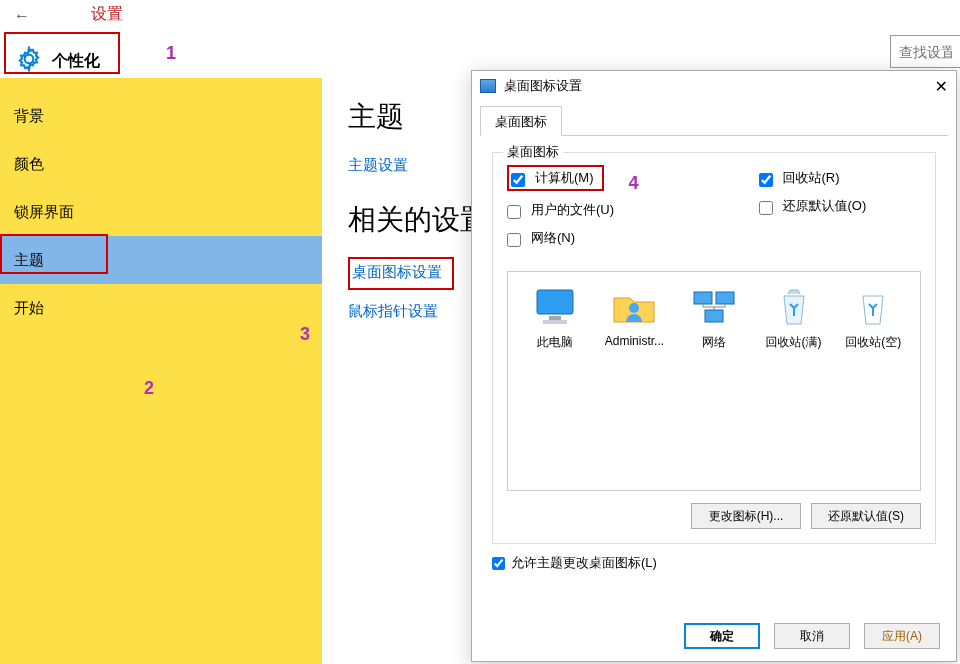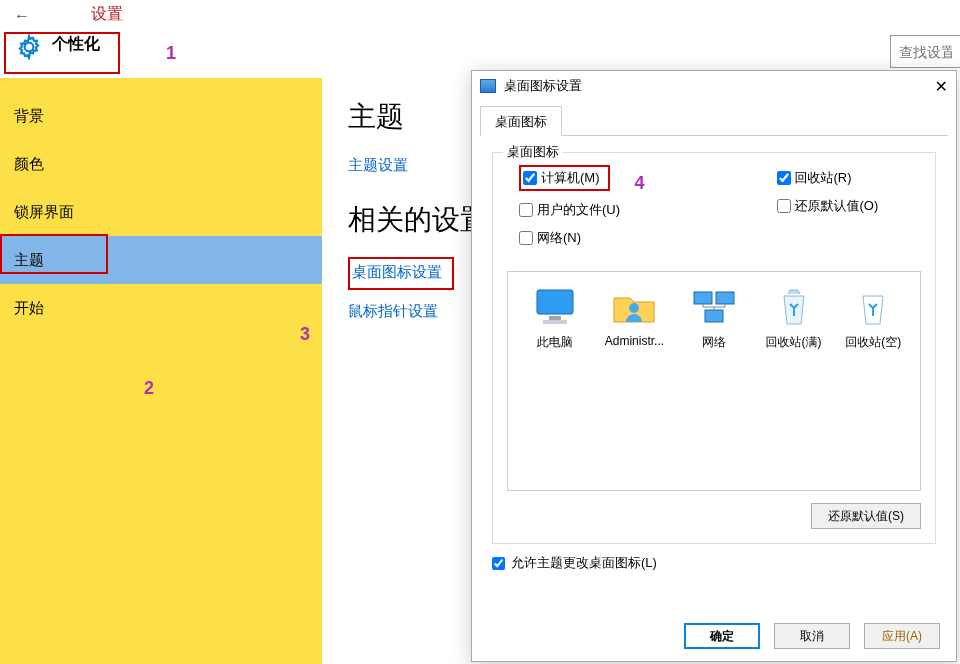--- a/index.html
+++ b/index.html
@@ -1,21 +1,21 @@
 <!DOCTYPE html>
 <html><head>
   <meta charset="utf-8">
   <style>
     * { box-sizing:border-box; margin:0; padding:0; }
     html,body { width:960px; height:664px; font-family:"Microsoft YaHei","Segoe UI",sans-serif; font-size:14px; color:#000; background:#fff; overflow:hidden; }
     .topbar { height:28px; display:flex; align-items:center; padding-left:14px; gap:18px; background:#fff; }
     .back-arrow { font-size:16px; color:#555; }
     .top-title { font-size:16px; color:#b91c1c;margin-left:43px; }
     .hdr-row { height:50px; display:flex; align-items:center; justify-content:space-between; padding-right:0; background:#fff; }
-    .pers-box { display:flex; align-items:flex-start; gap:10px; height:42px; padding:0 18px 0 10px; border:2px solid #c00; margin-left:4px; }
+    .pers-box { display:flex; align-items:flex-end; gap:10px; height:42px; padding:0 18px 0 10px; border:2px solid #c00; margin-left:4px; }
     .pers-box svg { width:26px; height:26px; }
     .pers-box span { font-weight:bold; font-size:16px; }
     .ann { color:#b030b0; font-size:18px; font-weight:bold; }
     .ann1 { margin-left:46px; }
     .search-wrap { height:36px; }
     .search { width:70px; height:33px; border:1px solid #999; padding:0 8px; font-size:14px; color:#666; outline:none; border-right:none; }
     .body-row { display:flex; height:586px; }
     .sidebar { width:322px; background:#fde047; padding-top:14px; }
     .sbi { height:48px; display:flex; align-items:center; padding-left:14px; font-size:15px; cursor:default; }
     .sbi.sel { background:#83b6e8; }
@@ -32,21 +32,21 @@
     .dlg-titlebar { height:30px; display:flex; align-items:center; justify-content:space-between; padding:0 8px 0 8px; }
     .dlg-tleft { display:flex; align-items:center; gap:8px; font-size:13px; }
     .dsk-icon { width:16px; height:14px; background:linear-gradient(#5aa9e6,#2e7cd1); border:1px solid #1a5fa6; }
     .dlg-close { font-size:16px; }
     .tab-strip { margin:4px 8px 0 8px; border-bottom:1px solid #ccc; }
     .tab { display:inline-block; padding:6px 14px 4px 14px; border:1px solid #ccc; border-bottom:1px solid #fff; background:#fff; font-size:13px; position:relative; top:1px; }
     .dlg-body { padding:16px 20px 0 20px; }
     .group { border:1px solid #ddd; padding:12px 14px 14px 14px; position:relative; }
     .group-title { position:absolute; top:-10px; left:10px; background:#fff; padding:0 4px; font-size:13px; }
     .chk-cols { display:flex; gap:120px; }
-    .chk-col label { display:flex; align-items:center; gap:4px; font-size:13px; margin-bottom:10px;margin-left:12px; }
+    .chk-col label { display:flex; align-items:flex-end; gap:10px; font-size:13px; margin-bottom:10px; }
     .chk-col input { width:14px; height:14px; }
     .chk-hl { border:2px solid #c00; padding:2px 8px 2px 2px; display:inline-flex; align-items:center; gap:6px; }
     .ann4 { margin-left:25px; }
     .icon-area { border:1px solid #ccc; height:220px; margin-top:14px; padding:14px 10px 10px 10px; display:flex; gap:6px; align-items:flex-start; }
     .ico { width:80px; text-align:center; font-size:12px; }
     .ico-svg { width:48px; height:42px; margin:0 auto 6px auto; display:block; }
     .btn-row { display:flex; justify-content:flex-end; gap:10px; margin-top:12px; }
     .btn { min-width:110px; height:26px; border:1px solid #adadad; background:#f0f0f0; font-size:12px; }
     .allow-row { display:flex; align-items:center; gap:6px; font-size:13px; margin-top:10px; }
     .dlg-buttons { position:absolute; bottom:12px; right:16px; display:flex; gap:14px; }
@@ -192,20 +192,21 @@
         <div class="ico">
           <svg class="ico-svg" viewBox="0 0 48 42">
               <path d="M14 10h20l-3 28H17z" fill="#fff" stroke="#8cb8d8"></path>
               <path d="M20 18l4 4 4-4m-4 4v8" stroke="#2e9cf0" stroke-width="2" fill="none"></path>
             </svg>
           <span>回收站(空)</span>
         </div>
       </div>
 
       <div class="btn-row">
+        <button class="btn">更改图标(H)...</button>
         <button class="btn">还原默认值(S)</button>
       </div>
     </div>
 
     <label class="allow-row">
       <input type="checkbox" checked="" style="">
       <span>允许主题更改桌面图标(L)</span>
     </label>
   </div>
 

